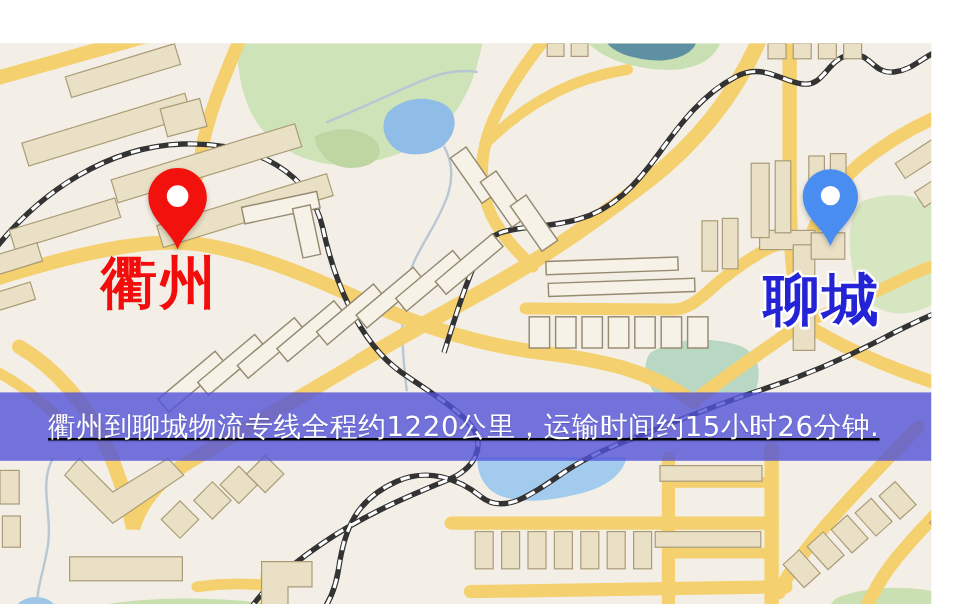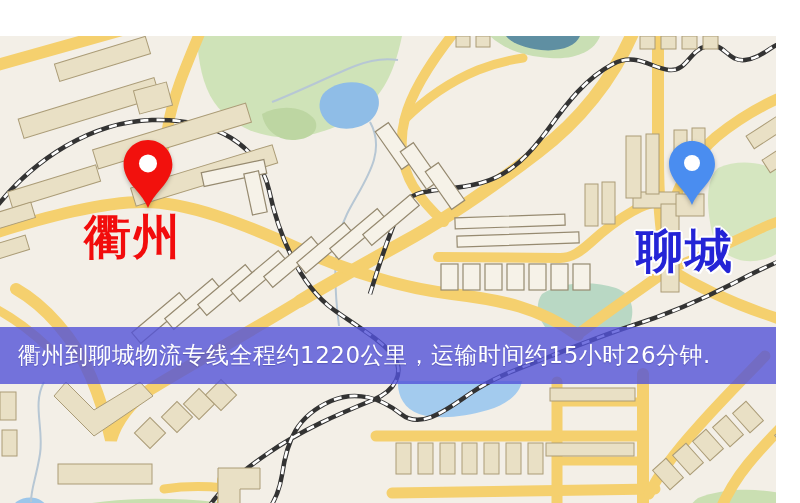--- a/index.html
+++ b/index.html
@@ -19,21 +19,21 @@
   }
   .label-origin{left:84px;top:177px;color:#f20c0c;}
   .label-dest{
     left:636px;top:191px;color:#2424d6;
     text-shadow:-2px 0 0 #fff,2px 0 0 #fff,0 -2px 0 #fff,0 2px 0 #fff,
                 -1.5px -1.5px 0 #fff,1.5px -1.5px 0 #fff,-1.5px 1.5px 0 #fff,1.5px 1.5px 0 #fff;
   }
   .banner{
     position:absolute;left:0;top:291px;width:800px;height:57px;
     background:rgba(82,82,216,0.80);
-    display:flex;align-items:center;box-sizing:border-box;padding-left:18px;
+    display:flex;align-items:center;box-sizing:border-box;padding-left:40px;text-decoration:underline;
   }
   .banner-text{
     color:#ffffff;font-size:23px;letter-spacing:0.5px;white-space:nowrap;
     text-shadow:0 1px 1px rgba(40,40,120,0.35);
   }
 </style>
 </head>
 <body>
 
 <div class="stage">

